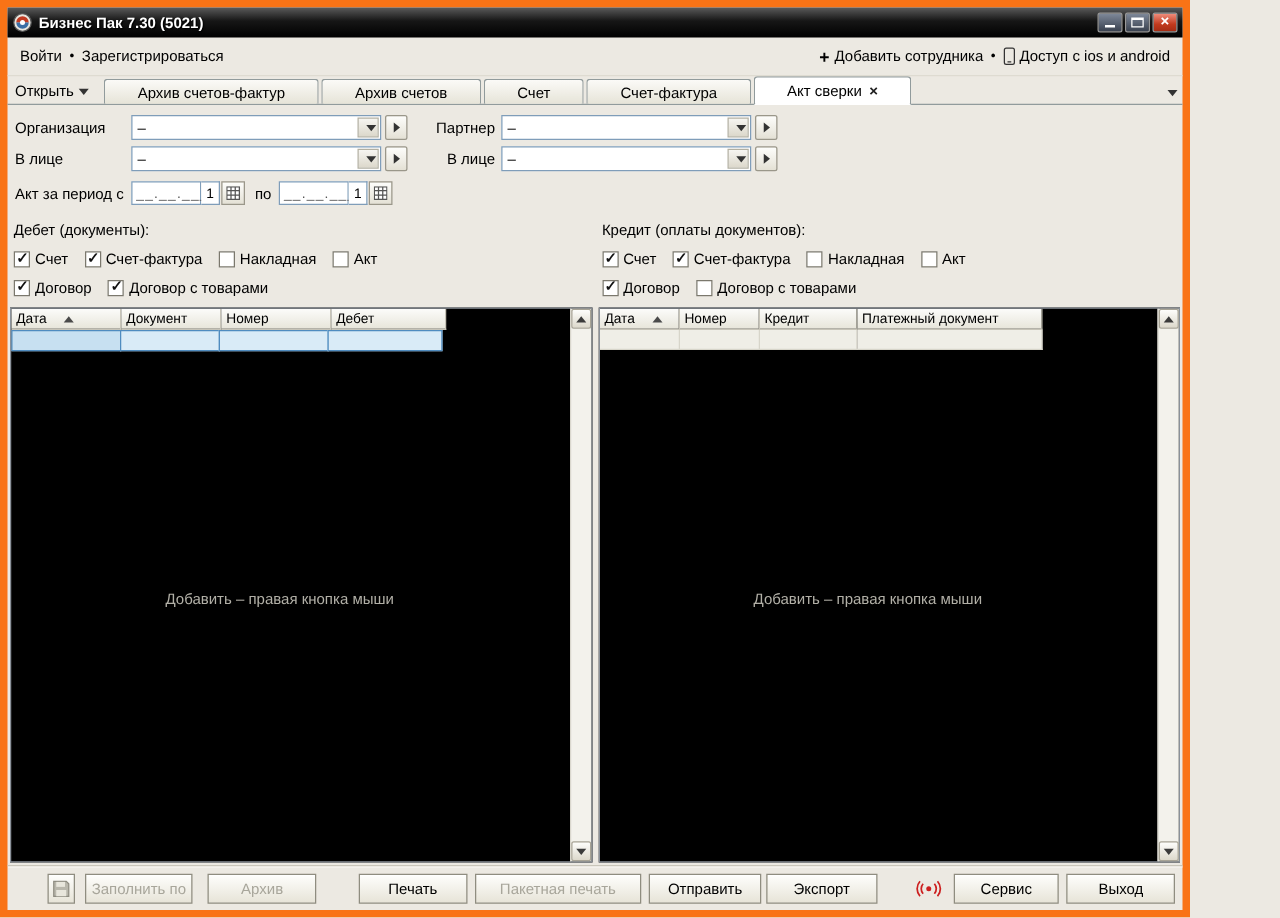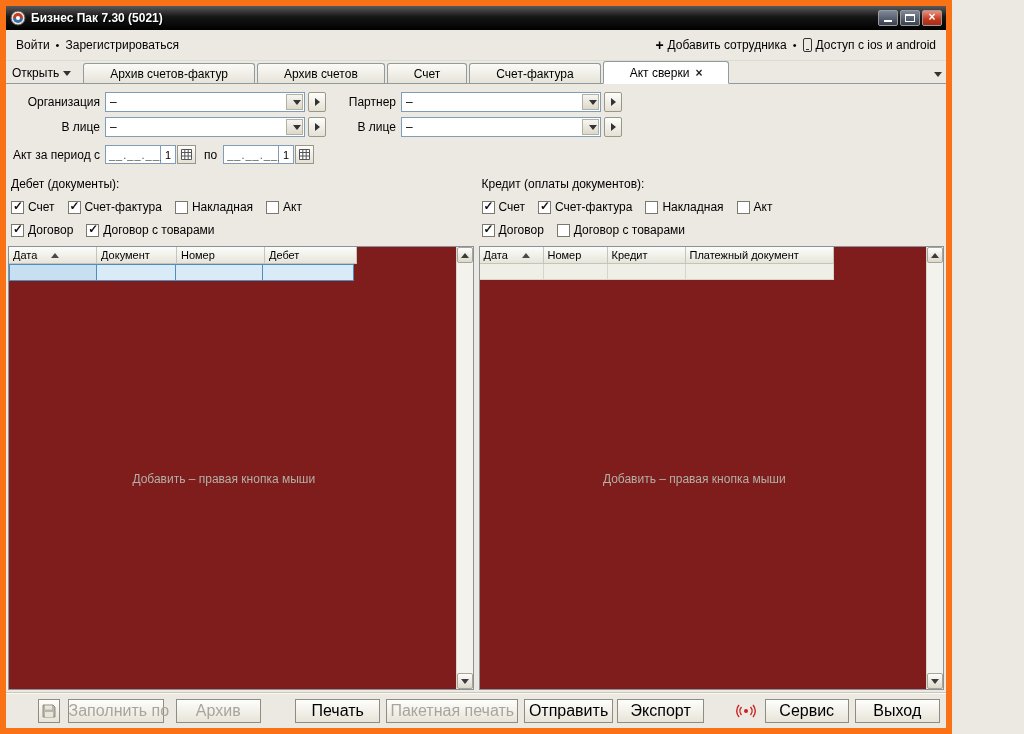--- a/index.html
+++ b/index.html
@@ -36,61 +36,61 @@
   .tri-d{width:0;height:0;border-left:4px solid transparent;border-right:4px solid transparent;border-top:5px solid #333;display:inline-block;margin-left:4px}
   .tri-r{width:0;height:0;border-top:4px solid transparent;border-bottom:4px solid transparent;border-left:5px solid #333;display:inline-block}
   .tab{display:flex;align-items:center;font-size:12px;padding:0 26px;height:20px;border:1px solid #919b9c;border-bottom:none;border-radius:3px 3px 0 0;background:linear-gradient(#fbfaf7,#e6e4d8);margin-right:2px;cursor:pointer;white-space:nowrap}
   .tab.active{background:#fff;height:23px;margin-bottom:-1px;border-bottom:1px solid #fff;z-index:2}
   .tab-close{margin-left:6px;font-size:12px;font-weight:bold;color:#222;cursor:pointer}
   .tab-list-dd{position:absolute;right:4px;bottom:6px;cursor:pointer}
 
   
   .form{flex:0 0 80px;padding:8px 0 0 6px;font-size:12px}
   .frow{display:flex;align-items:center;margin-bottom:5px}
-  .lbl{width:88px;text-align:right;margin-right:5px;white-space:nowrap}
+  .lbl{width:88px;margin-right:5px;white-space:nowrap}
   .lbl2{width:56px;text-align:right;margin:0 5px 0 14px;white-space:nowrap}
   .combo{width:200px;height:20px;border:1px solid #7f9db9;background:#fff;display:flex;align-items:center;padding-left:4px;position:relative;cursor:pointer}
   .combo .dd{position:absolute;right:1px;top:1px;bottom:1px;width:17px;background:linear-gradient(#f6f5f1,#dcd8cb);border:1px solid #b3b0a2;display:flex;align-items:center;justify-content:center;cursor:pointer}
   .refbtn{width:18px;height:20px;margin-left:3px;border:1px solid #9a978a;border-radius:2px;background:linear-gradient(#fdfdfb,#e4e1d5);display:flex;align-items:center;justify-content:center;cursor:pointer}
   .dategrp{display:flex;align-items:center}
   .datefield{width:56px;height:19px;border:1px solid #7f9db9;background:#fff;font-size:11px;color:#555;display:flex;align-items:center;padding-left:3px;letter-spacing:1px}
   .dayspin{width:15px;height:19px;border:1px solid #7f9db9;border-left:none;background:#fff;font-size:11px;display:flex;align-items:center;justify-content:center}
   .calbtn{width:19px;height:19px;border:1px solid #9a978a;background:linear-gradient(#fdfdfb,#e4e1d5);display:flex;align-items:center;justify-content:center;margin-left:1px;cursor:pointer}
   .po{margin:0 6px 0 8px}
 
   
   .main{flex:1;display:flex;padding:0 2px 2px 2px;min-height:0}
   .half{flex:1;display:flex;flex-direction:column;min-width:0}
   .half.left{margin-right:5px}
   .sec-title{font-size:12px;margin:8px 2px 9px 3px}
   .checks{display:flex;align-items:center;margin:0 0 9px 3px}
   .cb{display:flex;align-items:center;margin-right:13px;font-size:12px;cursor:pointer}
   .cbbox{width:13px;height:13px;border:1px solid #7b786d;background:#fff;margin-right:4px;position:relative;flex:0 0 13px}
   .cb.checked .cbbox::after{content:"✓";position:absolute;left:1px;top:-3px;font-size:12px;font-weight:bold;color:#111}
-  .listbox{flex:1;border:1px solid #8a9199;background:#7f1d1d;position:relative;min-height:0}
+  .listbox{flex:1;border:1px solid #8a9199;background:#000000;position:relative;min-height:0}
   .grid{position:absolute;left:0;right:17px;top:0;bottom:0;overflow:hidden}
   .hdr{display:flex}
   .hcell{height:17px;border-right:1px solid #c6c3b7;border-bottom:1px solid #c6c3b7;background:linear-gradient(#fcfcfa,#e7e5da);font-size:11px;padding:0 4px;display:flex;align-items:center;cursor:pointer;white-space:nowrap;overflow:hidden}
   .sort-asc{width:0;height:0;border-left:4px solid transparent;border-right:4px solid transparent;border-bottom:5px solid #4a4a4a;margin-left:14px}
   .row{display:flex}
   .scell{height:17px;border:1px solid #4f8cc0;background:#d9ebf7;margin:-1px 0 0 -1px}
   .scell.first{background:#c7e0f1}
   .row.sel{margin:1px 0 0 1px}
   .ecell{height:16px;border-right:1px solid #d7d5ca;border-bottom:1px solid #d7d5ca;background:#efeee7}
   .hint{position:absolute;left:0;right:17px;top:51%;text-align:center;color:#b2b0a7;font-size:12px}
   .vscroll{position:absolute;top:0;right:0;bottom:0;width:17px;background:#f3f2ec;border-left:1px solid #d9d7cd}
   .sbtn{position:absolute;left:0;right:0;height:16px;border:1px solid #a8a496;border-radius:2px;background:linear-gradient(#fdfdfb,#ddd9cc);display:flex;align-items:center;justify-content:center;cursor:pointer}
   .sbtn.up{top:0}
   .sbtn.down{bottom:0}
   .tri-u{width:0;height:0;border-left:4px solid transparent;border-right:4px solid transparent;border-bottom:5px solid #3b3b3b}
   .tri-dn{width:0;height:0;border-left:4px solid transparent;border-right:4px solid transparent;border-top:5px solid #3b3b3b}
 
   
   .footer{flex:0 0 36px;display:flex;align-items:center;padding:0 6px;border-top:1px solid #c9c6ba;box-shadow:inset 0 1px 0 #faf9f5}
-  .fbtn{height:24px;border:1px solid #8f8d80;border-radius:0;background:linear-gradient(#fefefc,#e7e4d8);font-size:16px;cursor:pointer;box-shadow:inset 0 1px 0 #fff;white-space:nowrap}
+  .fbtn{height:24px;border:1px solid #8f8d80;border-radius:0;background:linear-gradient(#fefefc,#e7e4d8);font-size:12px;cursor:pointer;box-shadow:inset 0 1px 0 #fff;white-space:nowrap}
   .fbtn.disabled{color:#a8a69b;cursor:default}
   .iconbtn{width:24px;display:flex;align-items:center;justify-content:center}
   .sigbtn{width:30px;height:24px;border:none;background:none;display:flex;align-items:center;justify-content:center;cursor:pointer}
 </style>
 </head>
 <body>
 
 <div class="window">
 
   <div class="titlebar">

